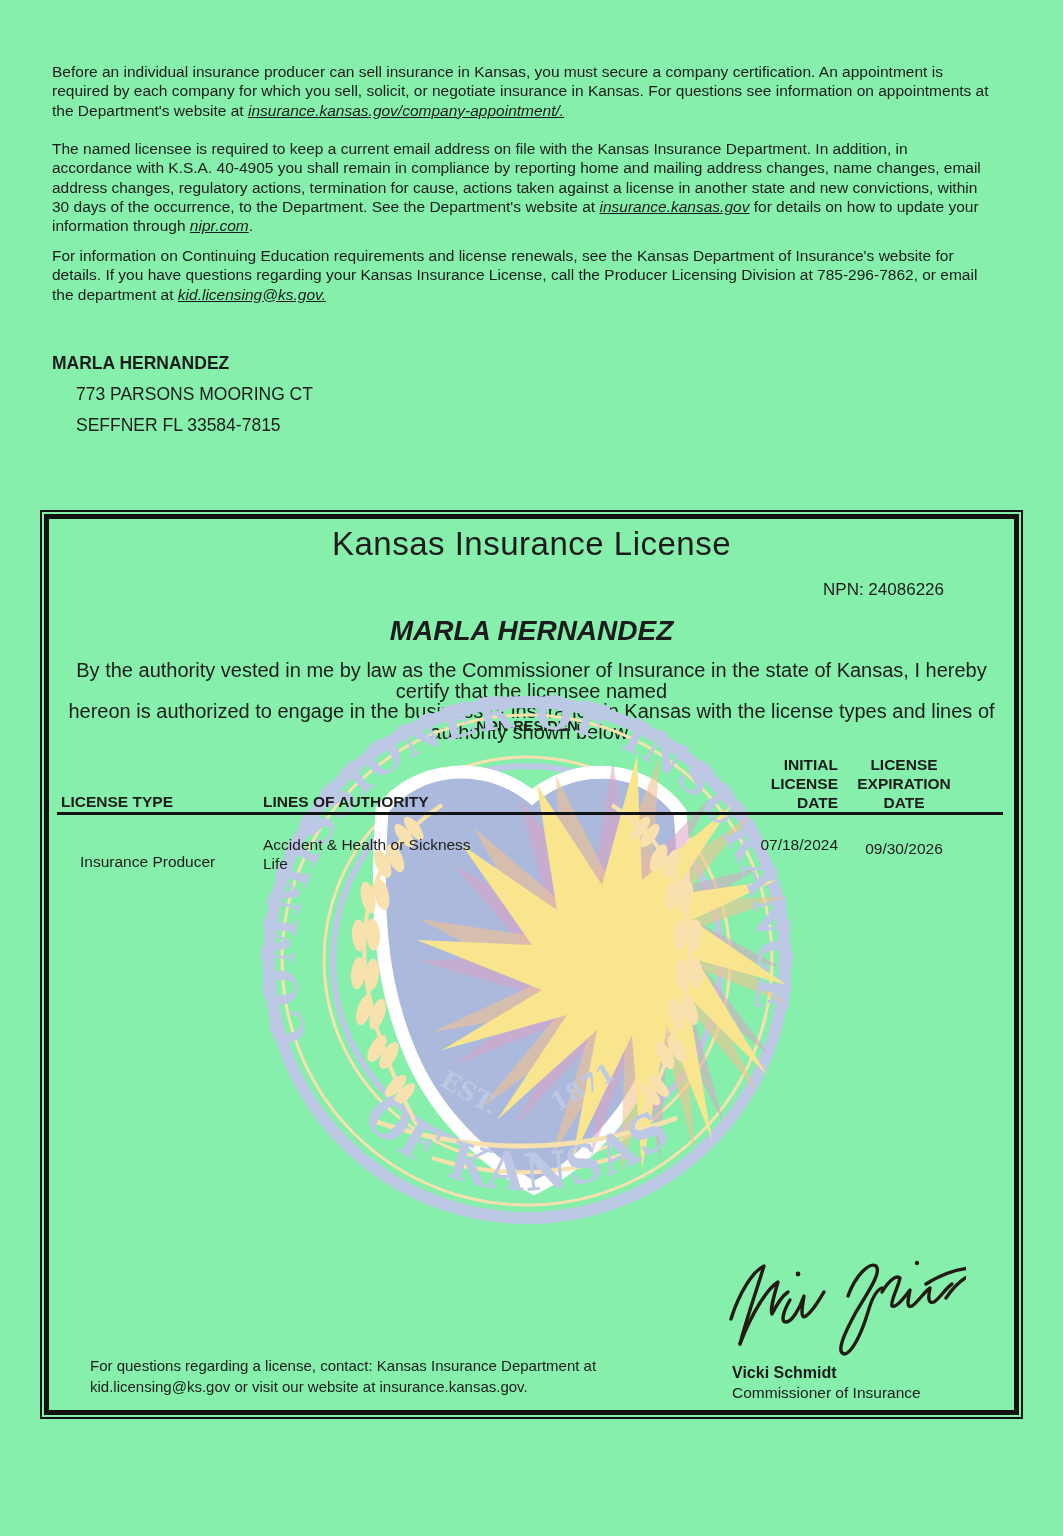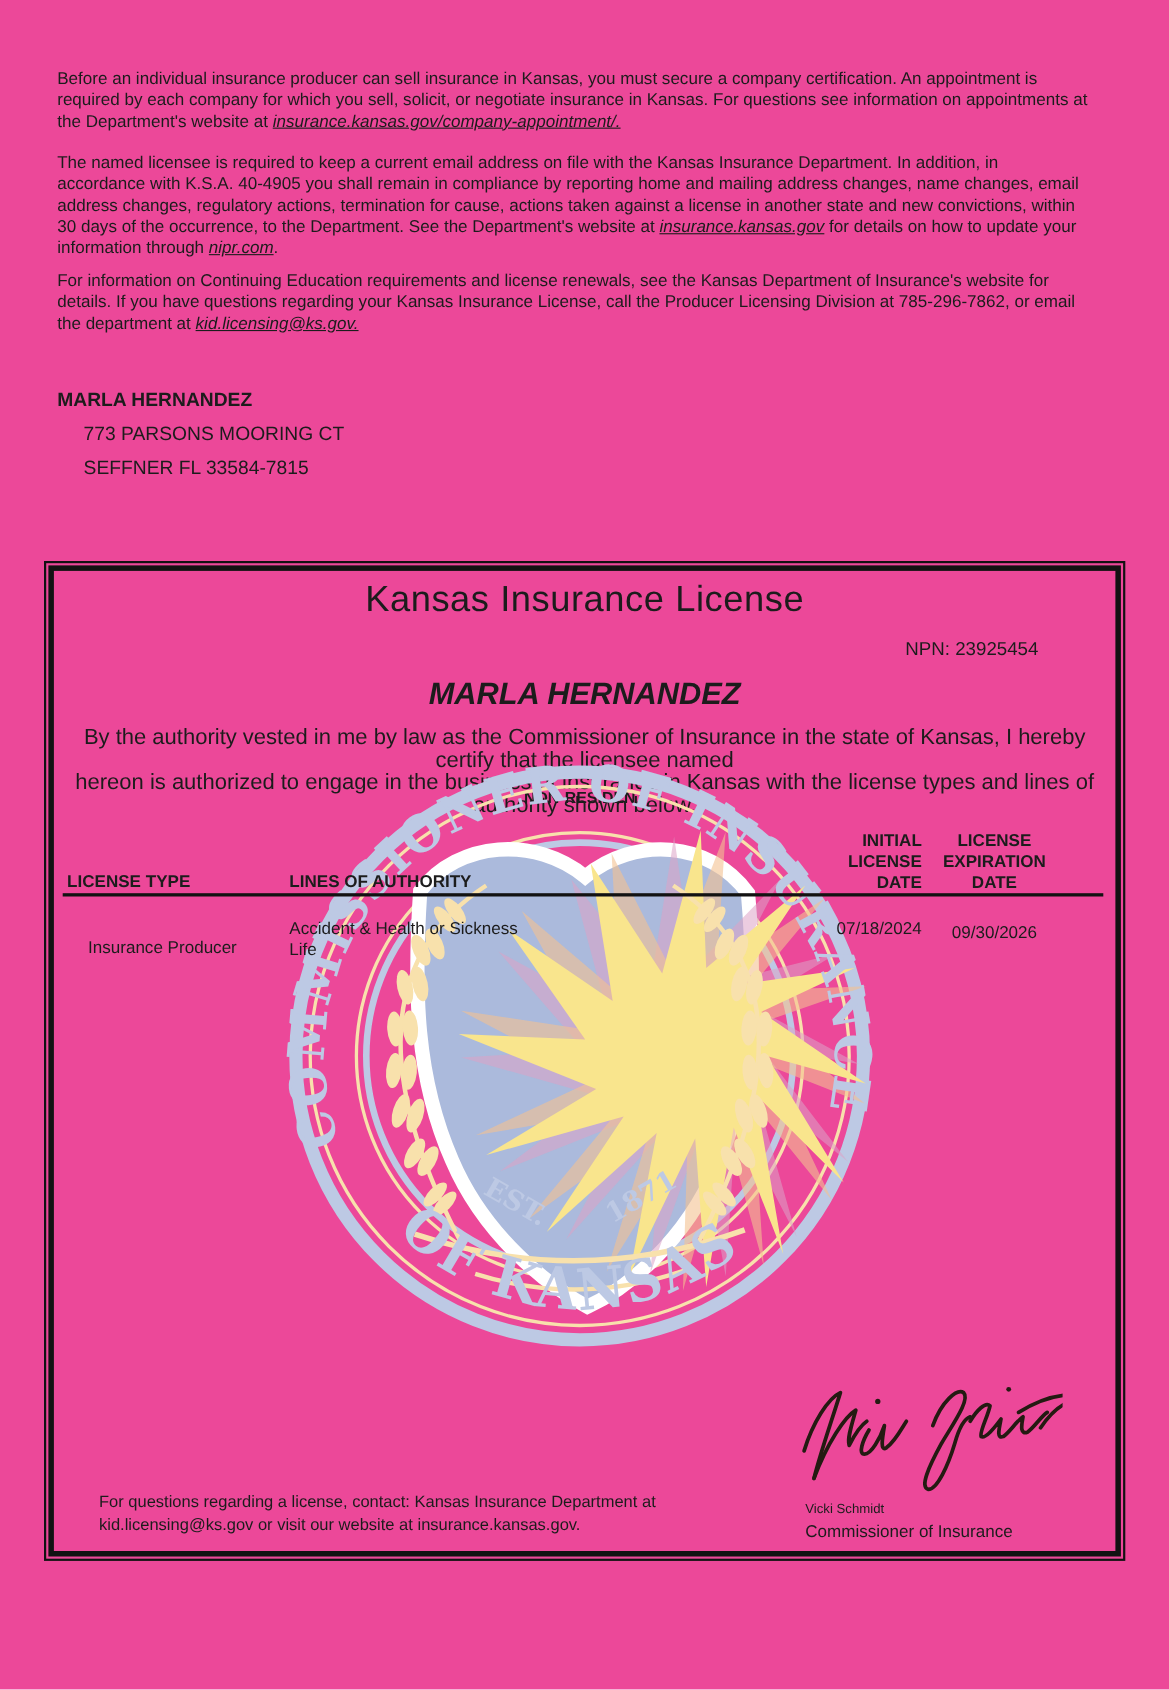--- a/index.html
+++ b/index.html
@@ -1,16 +1,16 @@
 <!DOCTYPE html>
 <html><head>
 <meta charset="utf-8">
 <style>
   html,body{margin:0;padding:0;background:#ffffff;}
-  .page{position:relative;width:1063px;height:1536px;background:#ec4899;overflow:hidden;
+  .page{position:relative;width:1063px;height:1536px;background:#86efac;overflow:hidden;
         font-family:"Liberation Sans",sans-serif;color:#1c1c1c;}
   .abs{position:absolute;}
   .para{font-size:15.5px;line-height:19.3px;width:938px;text-align:left;}
   .lnk{font-style:italic;text-decoration:underline;}
   .addr-name{font-weight:bold;font-size:17.5px;}
   .addr-line{font-size:17.5px;margin-left:24px;}
   .license-box{left:40px;top:510px;width:983px;height:909px;border:2px solid #121212;
                padding:2px;box-sizing:border-box;}
   .license-inner{position:relative;border:5px solid #121212;width:100%;height:100%;box-sizing:border-box;}
   .lic-title{top:6px;left:0;width:100%;text-align:center;font-size:33px;letter-spacing:.5px;}
@@ -20,21 +20,21 @@
   .residency{top:199px;left:0;width:100%;text-align:center;font-weight:bold;font-size:14.5px;}
   .th{font-weight:bold;font-size:15.5px;line-height:19px;white-space:pre-line;}
   .td{font-size:15.5px;line-height:19px;}
   .col1{left:12px;width:190px;}
   .col2{left:214px;width:300px;}
   .col3{left:609px;width:180px;text-align:right;}
   .col4{left:760px;width:190px;text-align:center;}
   .rule{top:293px;left:8px;width:946px;height:3px;background:#121212;}
   .loa-line2{margin-top:0;}
   .footer{left:17px;top:837px;width:560px;font-size:15px;line-height:20.5px;white-space:pre-line;margin-left:24px;}
-  .signer-name{left:683px;top:845px;font-size:12px;font-weight:normal;}
+  .signer-name{left:683px;top:845px;font-size:16px;font-weight:bold;}
   .signer-title{left:683px;top:865px;font-size:15.5px;}
   .seal{left:210px;top:173px;}
   .sig{left:672px;top:738px;}
   .seal-ring-font{font-family:"DejaVu Serif","Liberation Serif",serif;font-weight:bold;}
 </style>
 </head>
 <body>
 
 <div class="page">
 
@@ -47,21 +47,21 @@
   <div class="abs" style="left:52px;top:353px;">
     <div class="addr-name" style="margin-bottom:10px;">MARLA HERNANDEZ</div>
     <div class="addr-line" style="margin-bottom:10px;">773 PARSONS MOORING CT</div>
     <div class="addr-line">SEFFNER FL 33584-7815</div>
   </div>
 
   <div class="abs license-box">
     <div class="license-inner">
 
       <div class="abs lic-title">Kansas Insurance License</div>
-      <div class="abs npn">NPN: 23925454</div>
+      <div class="abs npn">NPN: 24086226</div>
       <div class="abs lic-name">MARLA HERNANDEZ</div>
       <div class="abs cert">By the authority vested in me by law as the Commissioner of Insurance in the state of Kansas, I hereby certify that the licensee named
 hereon is authorized to engage in the business of insurance in Kansas with the license types and lines of authority shown below.</div>
       <div class="abs residency">NON-RESIDENT</div>
 
       <svg class="abs seal" width="536" height="536" viewBox="-268 -268 536 536">
 
         <circle cx="0" cy="0" r="258" fill="none" stroke="#bdc9e4" stroke-width="12"></circle>
         <circle cx="0" cy="0" r="245" fill="none" stroke="#f8e1ac" stroke-width="3"></circle>
         <circle cx="0" cy="0" r="203" fill="none" stroke="#f8e1ac" stroke-width="3"></circle>

